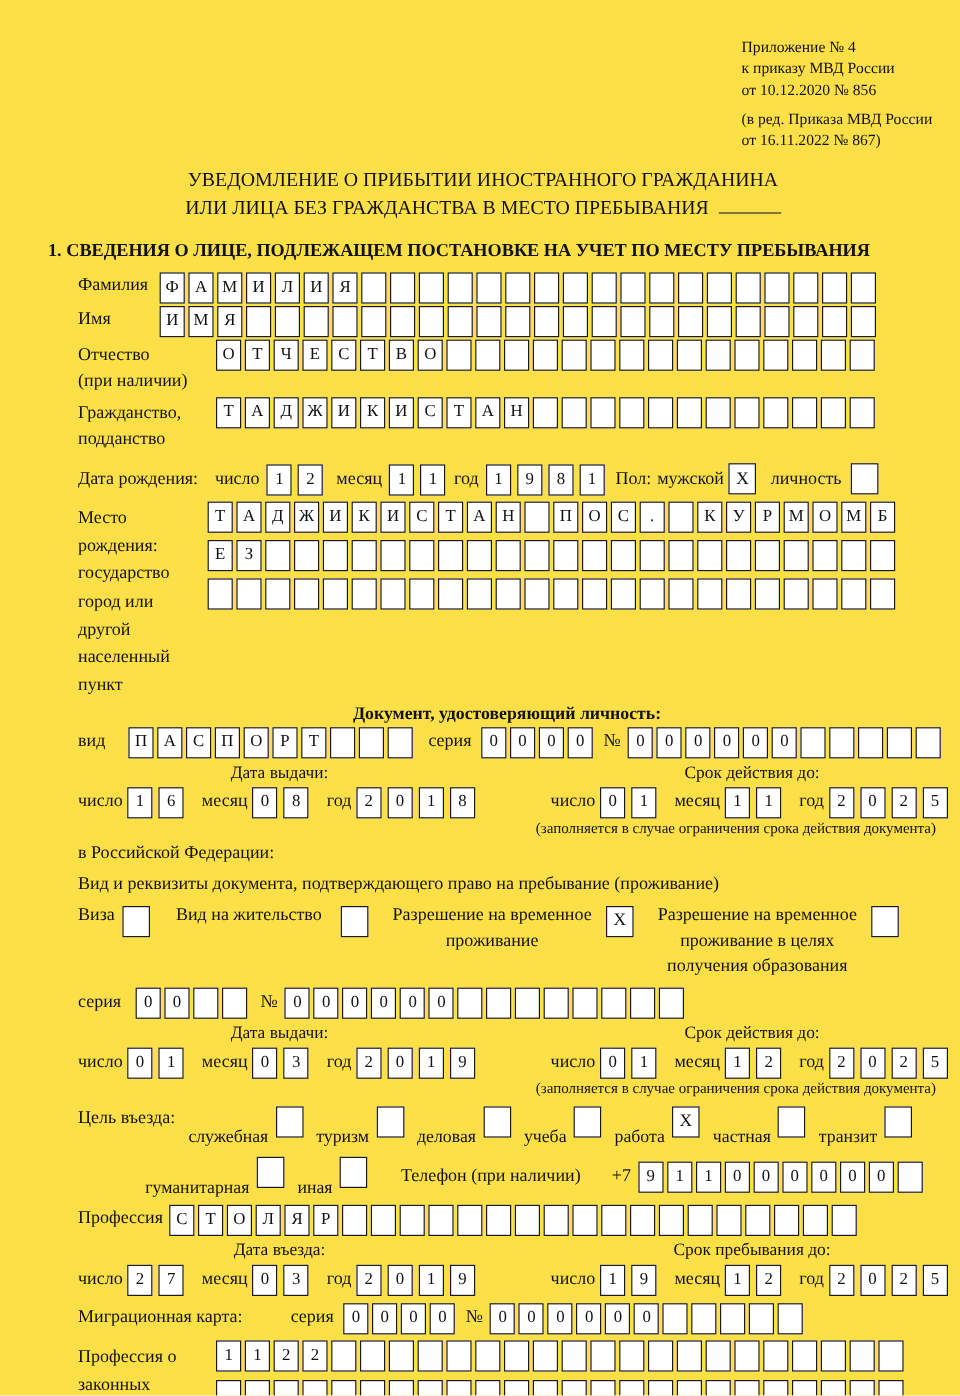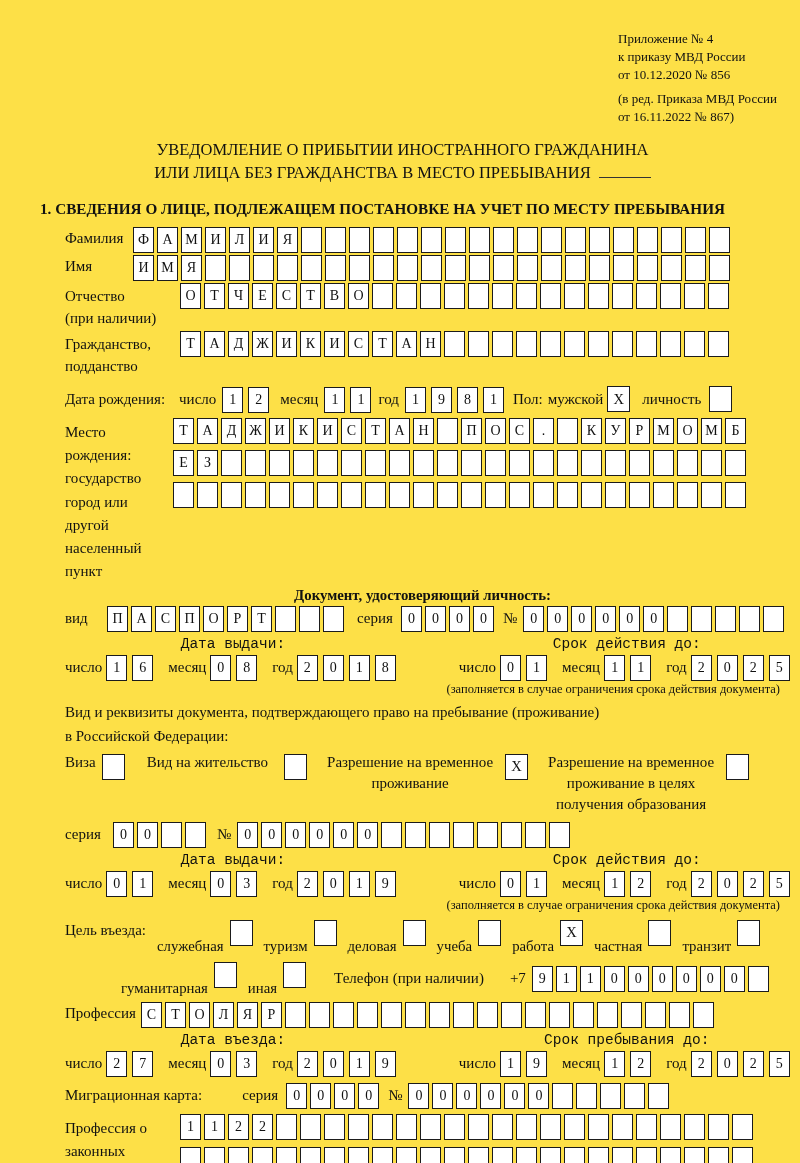--- a/index.html
+++ b/index.html
@@ -18,21 +18,21 @@
   .flabel2{font-size:15px;line-height:1.45;padding-top:4px;flex-shrink:0;}
   .cells{display:inline-flex;flex-wrap:nowrap;padding-top:1px;}
   .cell{width:19px;height:24px;border:1.6px solid #1b1b1b;margin-right:3px;display:inline-flex;
         align-items:center;justify-content:center;font-size:14px;flex-shrink:0;background:#fff;}
   .checkbox{width:21px;height:24px;border:1.6px solid #1b1b1b;display:inline-flex;align-items:center;
         justify-content:center;font-size:14.5px;flex-shrink:0;background:#fff;}
   
   .dates-row{display:flex;margin-top:4px;}
   .dg{text-align:center;}
   .dg2{margin-left:58px;}
-  .dg-header{font-size:14.5px;margin-bottom:2px;font-family:Liberation Mono, monospace;}
+  .dg-header{font-size:14.5px;margin-bottom:2px;}
   .dg-row{display:flex;align-items:center;font-size:15px;}
   .dg-row .lbl{margin:0 4px 0 10px;}
   .dg-row .lbl:first-child{margin-left:0;}
   .dateboxes .cell{margin-right:5px;}
   .note-right{text-align:right;font-size:12.5px;margin-top:1px;}
   
   .plain{font-size:15px;line-height:1.5;margin-top:4px;}
   
   .res-row{display:flex;align-items:flex-start;margin-top:4px;}
   .res-row .checkbox{margin:2px 0 0 12px;}
@@ -384,22 +384,22 @@
             <span class="cell">2</span>
             <span class="cell">0</span>
             <span class="cell">2</span>
             <span class="cell">5</span>
           </span>
       </div>
     </div>
   </div>
   <div class="note-right">(заполняется в случае ограничения срока действия документа)</div>
 
+  <div class="plain" style="margin-top:2px">в Российской Федерации:</div>
   <div class="plain">Вид и реквизиты документа, подтверждающего право на пребывание (проживание)</div>
-  <div class="plain" style="margin-top:2px">в Российской Федерации:</div>
 
   <div class="res-row">
     <span class="opt-block">Виза</span>
     <span class="checkbox" style="margin-left:6px"></span>
     <span class="opt-block" style="margin-left:22px">Вид на жительство</span>
     <span class="checkbox" style="margin-left:16px"></span>
     <span class="opt-block" style="margin-left:20px">
       <span>Разрешение на временное</span><br>
       <span>проживание</span>
     </span>

